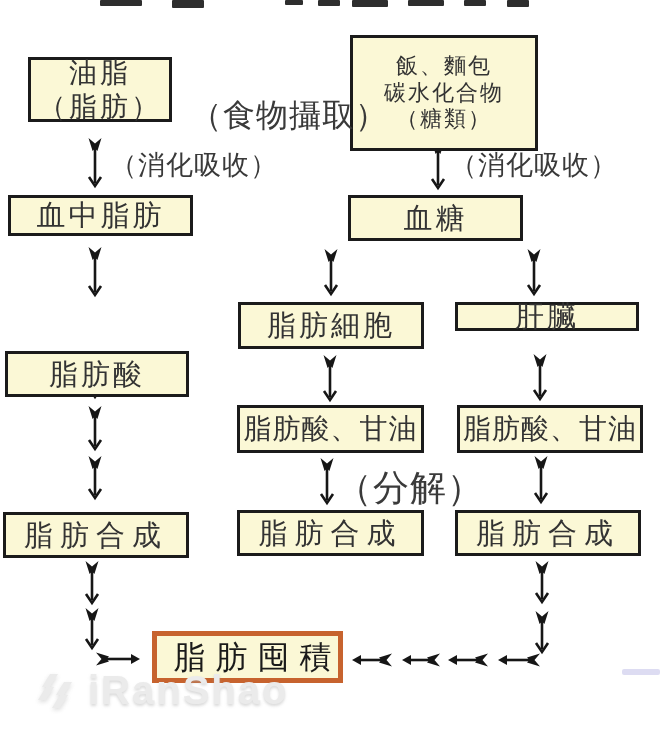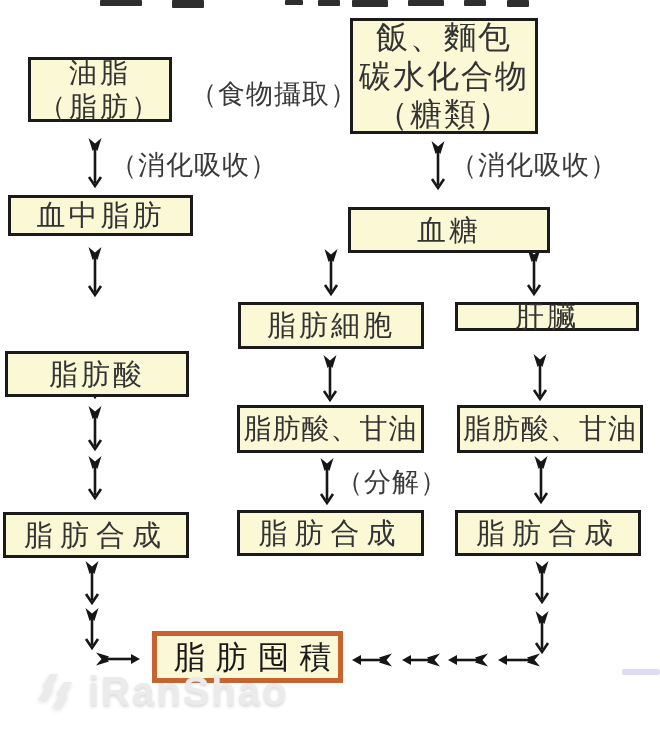--- a/index.html
+++ b/index.html
@@ -25,21 +25,21 @@
     font-size:32px;letter-spacing:10px;color:#1a1a1a;padding-left:20px;
   }
   .ann{
     position:absolute;z-index:3;color:#3a3a3a;font-size:28px;letter-spacing:1px;
     white-space:nowrap;
   }
   .frag{position:absolute;top:0;background:#2e2e2e;border-radius:1px;z-index:1;}
   .lavender{position:absolute;left:622px;top:669px;width:38px;height:6px;z-index:1;
     background:#c6c5ea;opacity:.6;border-radius:2px;}
   .watermark{
-    position:absolute;left:36px;top:668px;z-index:6;display:flex;align-items:center;gap:8px;
+    position:absolute;left:36px;top:668px;z-index:6;display:flex;gap:8px;
     color:#ebebeb;font-size:40px;font-weight:bold;letter-spacing:2px;
     text-shadow:0 2px 3px rgba(170,170,170,.45);
   }
   .watermark svg{filter:drop-shadow(0 2px 2px rgba(170,170,170,.4));}
 </style>
 </head>
 <body>
 
 <div class="canvas">
 
@@ -167,31 +167,31 @@
         <line x1="506" y1="660" x2="531" y2="660"></line>
         <polygon points="498,660 507,655 507,665"></polygon>
     </g>
   </svg>
 
   <div class="box" style="left:28px;top:57px;width:144px;height:65px;font-size:28px;">
     <span>油脂</span>
     <span>（脂肪）</span>
   </div>
 
-  <div class="box" style="left:350px;top:18px;width:188px;height:116px;font-size:32px;letter-spacing:2px;">
+  <div class="box" style="left:350px;top:35px;width:188px;height:116px;font-size:22px;letter-spacing:2px;">
     <span>飯、麵包</span>
     <span>碳水化合物</span>
     <span>（糖類）</span>
   </div>
 
   <div class="box" style="left:8px;top:195px;width:185px;height:41px;">
     <span>血中脂肪</span>
   </div>
 
-  <div class="box" style="left:348px;top:195px;width:202px;height:46px;margin-top:12px;">
+  <div class="box" style="left:348px;top:195px;width:175px;height:46px;">
     <span>血糖</span>
   </div>
 
   <div class="box" style="left:5px;top:303px;width:184px;height:46px;margin-top:48px;">
     <span>脂肪酸</span>
   </div>
 
   <div class="box" style="left:238px;top:302px;width:186px;height:47px;">
     <span>脂肪細胞</span>
   </div>
@@ -217,24 +217,24 @@
   </div>
 
   <div class="box" style="left:455px;top:510px;width:186px;height:46px;letter-spacing:7px;">
     <span>脂肪合成</span>
   </div>
 
   <div class="box accum" style="left:152px;top:631px;width:191px;height:52px;">
     <span>脂肪囤積</span>
   </div>
 
-  <div class="ann" style="left:190px;top:76px;font-size:27px;">（食物攝取）</div>
+  <div class="ann" style="left:190px;top:94px;font-size:32px;">（食物攝取）</div>
   <div class="ann" style="left:110px;top:147px;font-size:27px;">（消化吸收）</div>
   <div class="ann" style="left:450px;top:147px;font-size:27px;">（消化吸收）</div>
-  <div class="ann" style="left:336px;top:464px;font-size:27px;">（分解）</div>
+  <div class="ann" style="left:336px;top:464px;font-size:36px;">（分解）</div>
 
   <div class="watermark">
     <svg width="44" height="46" viewBox="0 0 44 46">
       <path fill="#ebebeb" d="M2,32 L10,19 L6,19 L14,6 L22,6 L14,19 L18,19 L10,32 Z"></path>
       <path fill="#ebebeb" d="M16,40 L24,27 L20,27 L28,14 L36,14 L28,27 L32,27 L24,40 Z"></path>
     </svg>
     <span>iRanShao</span>
   </div>
 
 </div>

